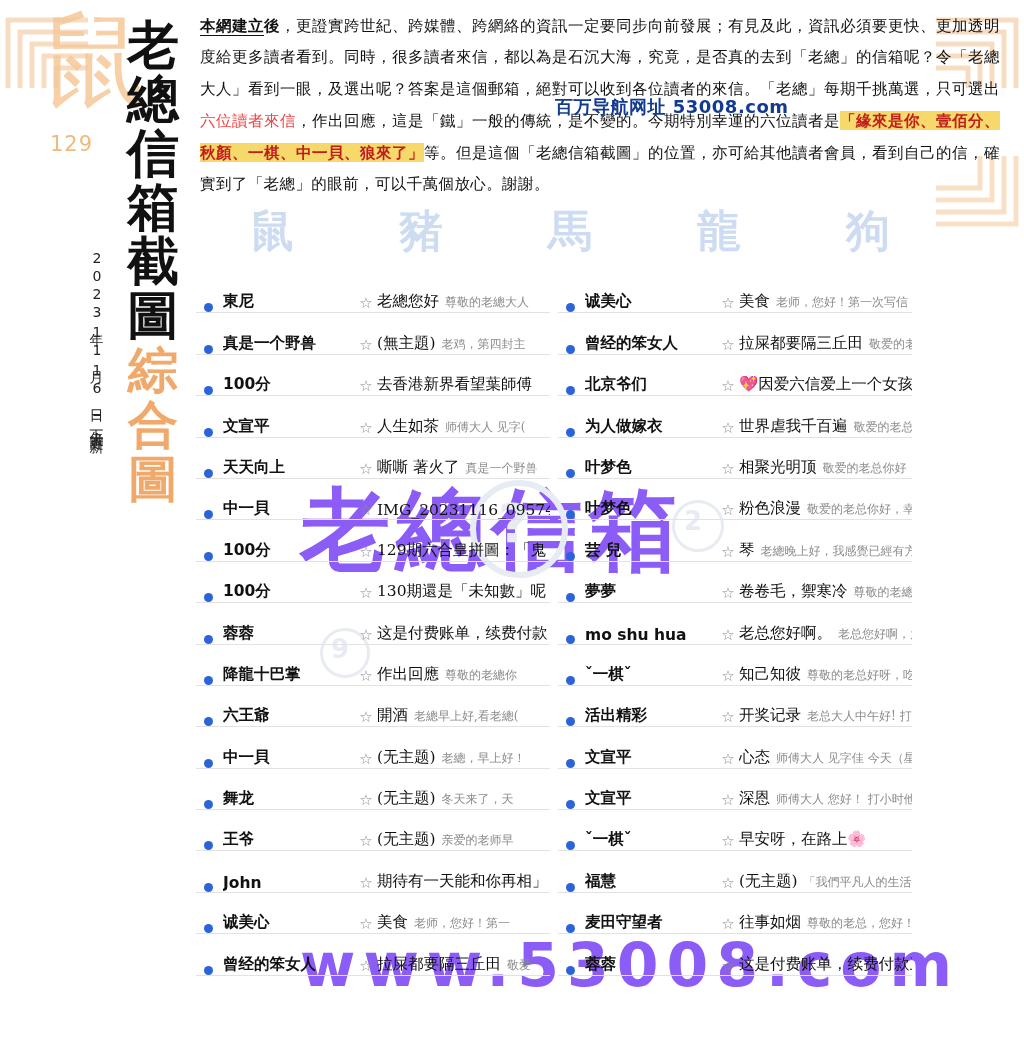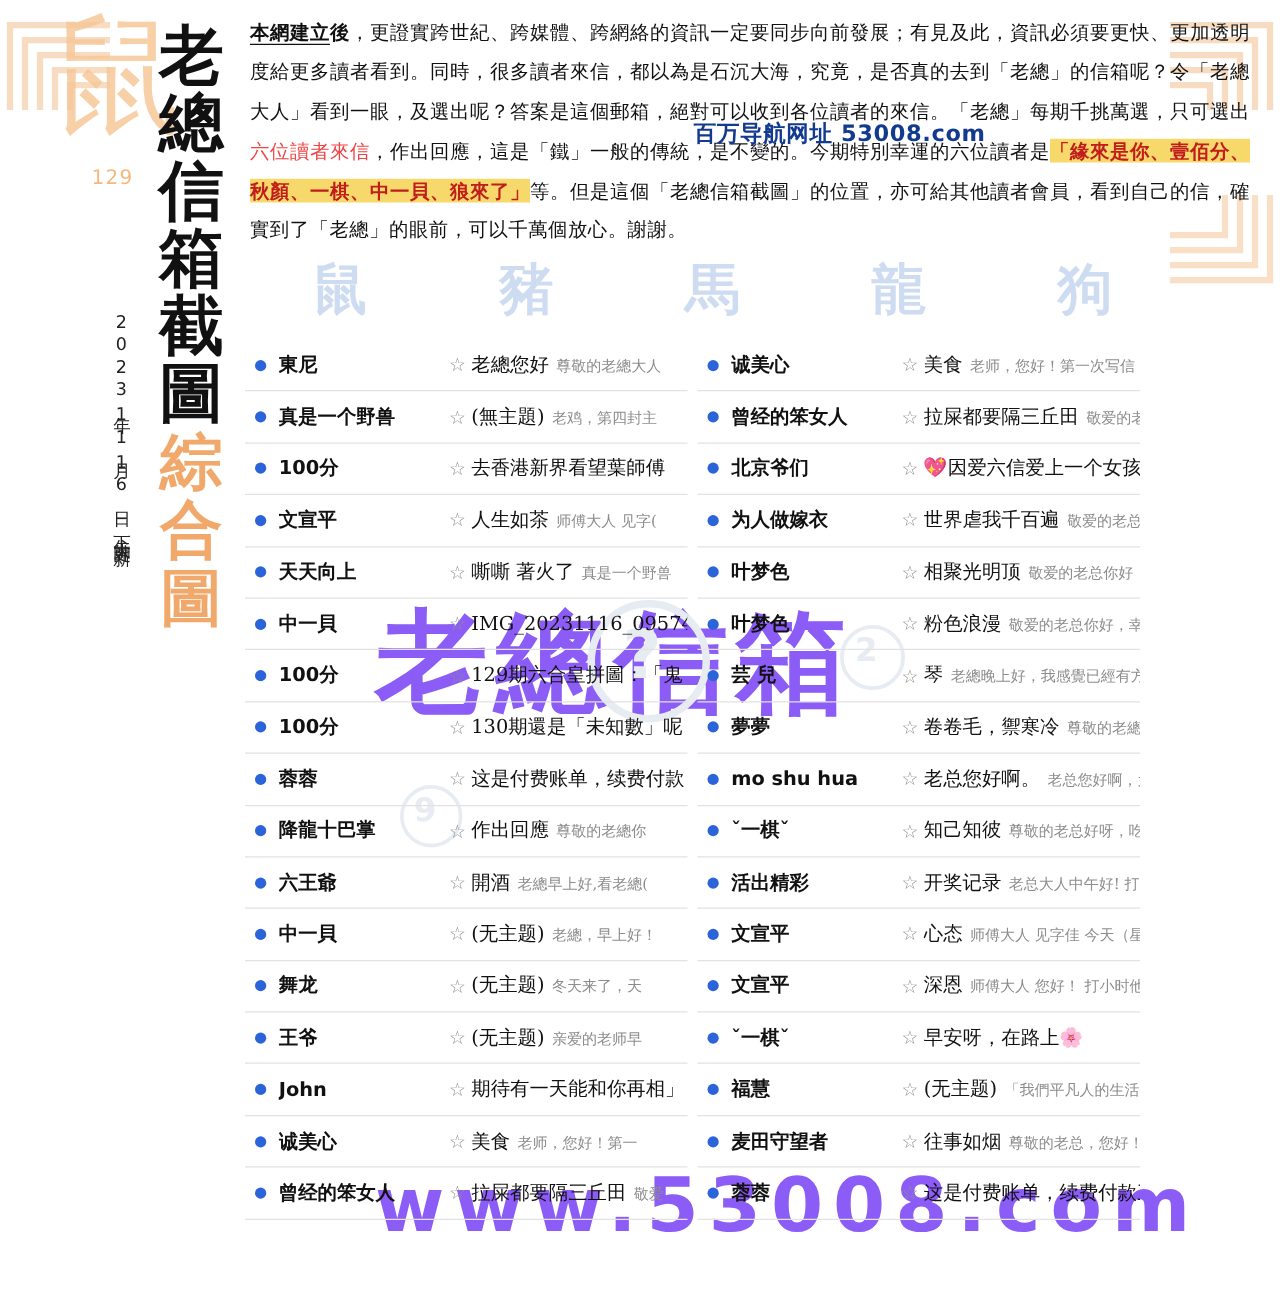--- a/index.html
+++ b/index.html
@@ -20,22 +20,22 @@
   .masthead{
     position:absolute;left:0;top:0;width:196px;height:640px;
   }
   .seal{
     position:absolute;left:34px;top:8px;width:120px;height:140px;
     color:#f6c89a;font-size:104px;line-height:1;
     font-family:"DejaVu Serif","Liberation Serif",serif;
     opacity:.85;text-align:center;
   }
   .seal-num{
-    position:absolute;left:50px;top:132px;width:80px;text-align:center;
-    color:#f2b97f;font-size:16px;letter-spacing:1px;
+    position:absolute;left:50px;top:132px;width:80px;
+    color:#f2b97f;font-size:21px;letter-spacing:1px;
   }
   .title-vert{
     position:absolute;left:118px;top:18px;width:70px;
     font-family:"DejaVu Serif","Liberation Serif",serif;
     font-weight:bold;font-size:52px;line-height:1.04;color:#111;
     text-align:center;
   }
   .title-vert .sub{color:#f0a96a;font-size:50px;}
   .date-vert{
     position:absolute;left:88px;top:250px;
@@ -105,21 +105,21 @@
   }
 
   
   .cols{
     position:absolute;left:196px;top:272px;width:828px;
     display:flex;gap:0;
   }
   .col{width:354px;}
   .col.right{margin-left:8px;}
   .row{
-    display:flex;align-items:center;height:40.4px;
+    display:flex;align-items:flex-end;height:40.4px;
     border-bottom:1px solid #e2e2e2;
     overflow:hidden;white-space:nowrap;
   }
   .bullet{
     width:9px;height:9px;border-radius:50%;background:#2b63d9;
     flex:0 0 9px;margin:0 10px 0 8px;
   }
   .author{
     flex:0 0 132px;
     font-family:"DejaVu Sans","Liberation Sans",sans-serif;

